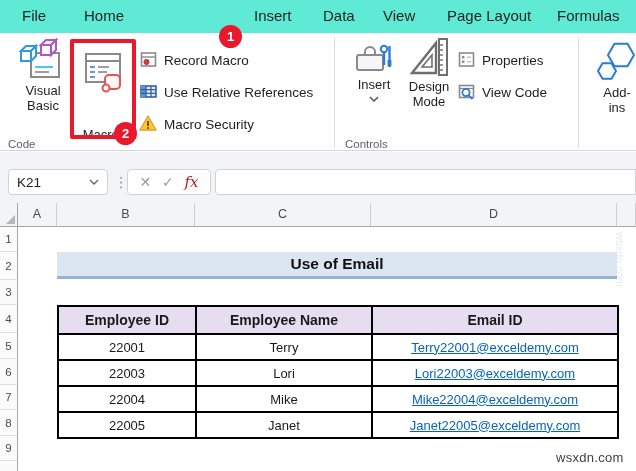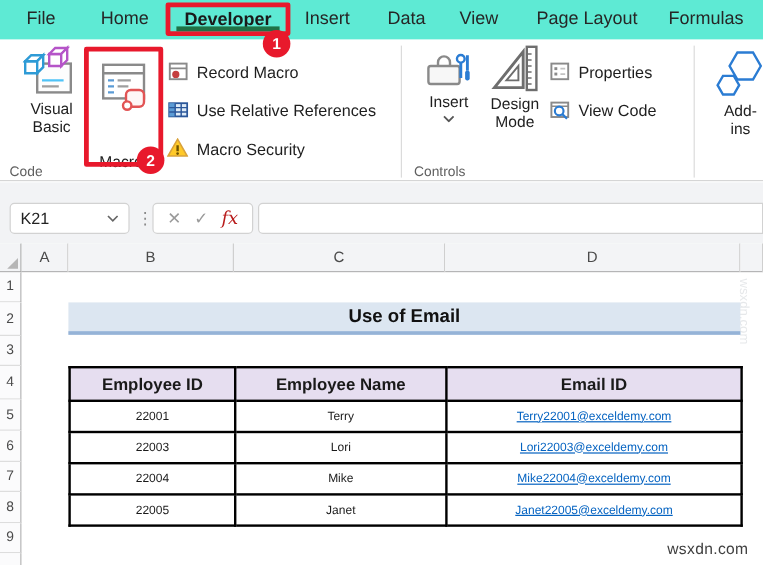--- a/index.html
+++ b/index.html
@@ -61,21 +61,21 @@
              font-size:11.5px; display:flex; align-items:center; justify-content:center;
              border-right:1px solid #A6A6A6; border-bottom:1px solid #DDDDDD; }
   .sheetbody { position:absolute; left:18px; top:227px; width:618px; height:244px; background:#fff; }
 
   
   .banner { position:absolute; left:57px; top:252px; width:560px; height:27px; background:#DCE6F1;
             border-bottom:3px solid #95B3D7; text-align:center; font-size:15.5px; font-weight:bold;
             color:#111; line-height:24px; z-index:2; }
   .emp-table { position:absolute; left:57px; top:305px; border-collapse:collapse; table-layout:fixed;
                z-index:2; background:#fff; }
-  .emp-table td { border:2px solid #000; text-align:center; font-size:10px; color:#1a1a1a;
+  .emp-table td { border:2px solid #000; text-align:center; font-size:13px; color:#1a1a1a;
                   padding:0; }
   .emp-table tr { height:26px; }
   .emp-table tr.thead { height:28px; }
   .emp-table tr.thead td { background:#E6DEF0; font-weight:bold; font-size:14px; }
   .email-link { color:#0563C1; text-decoration:underline; cursor:pointer; }
 
   .wm-bottom { position:absolute; left:556px; top:450px; font-size:13px; color:#3f3f3f;
                z-index:9; letter-spacing:0.3px; }
   .wm-side { position:absolute; left:614px; top:232px; writing-mode:vertical-rl; font-size:11px;
              color:rgba(140,150,160,0.22); z-index:1; }
@@ -83,24 +83,20 @@
   svg { display:block; }
 </style>
 </head>
 <body>
 
 <div class="stage">
 
   <div class="tabrow">
     <span class="tab" style="left:22px">File</span>
     <span class="tab" style="left:84px">Home</span>
-    <div class="dev-frame">
-      <span class="tabtext">Developer</span>
-      <div class="dev-underline"></div>
-    </div>
     <span class="tab" style="left:254px">Insert</span>
     <span class="tab" style="left:323px">Data</span>
     <span class="tab" style="left:383px">View</span>
     <span class="tab" style="left:447px">Page Layout</span>
     <span class="tab" style="left:557px">Formulas</span>
     <div class="callout" style="left:219px; top:25px">1</div>
   </div>
 
   <div class="ribbon">
 

